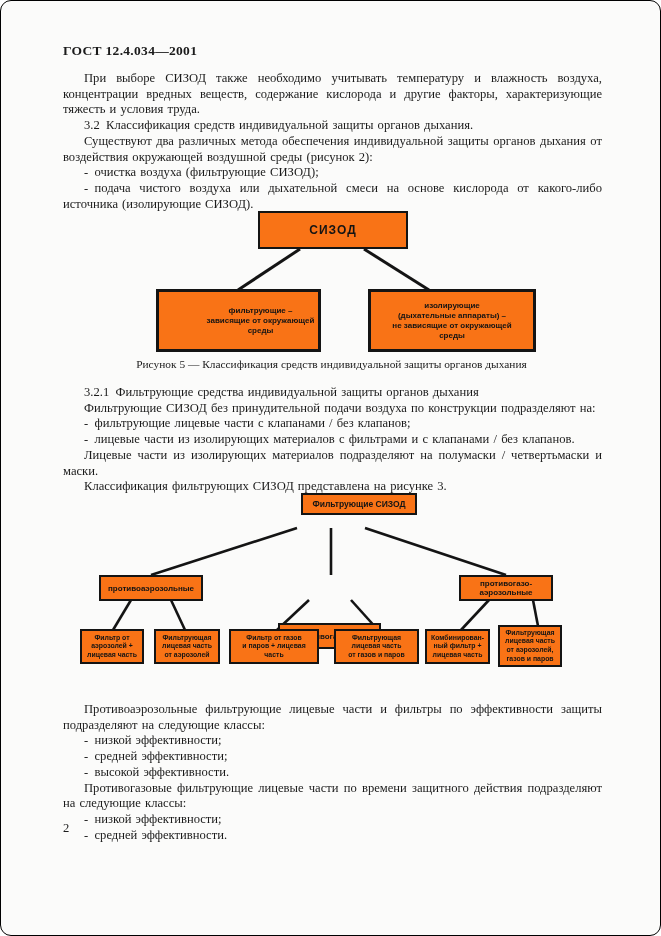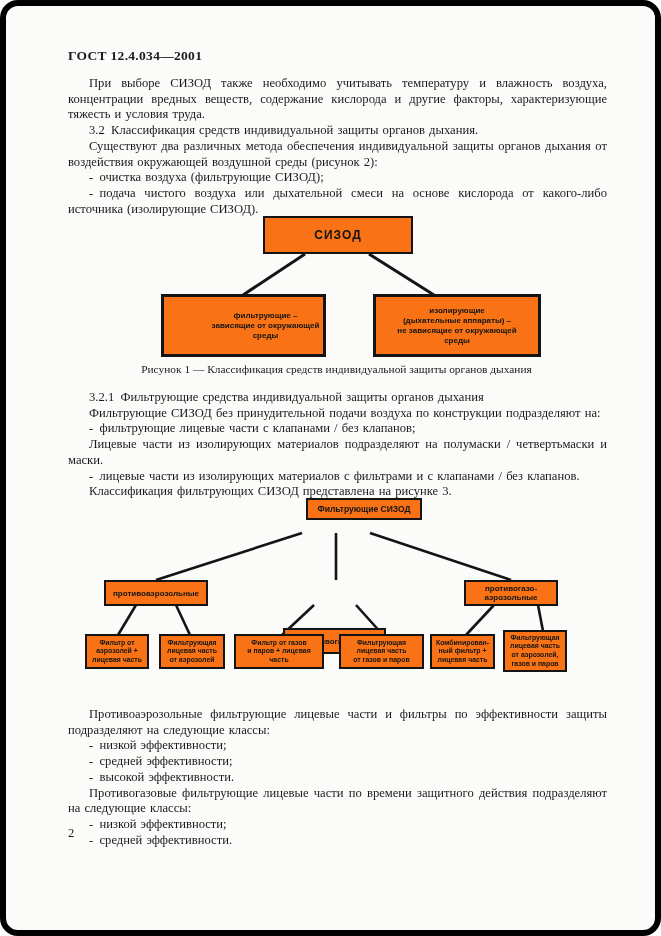--- a/index.html
+++ b/index.html
@@ -1,21 +1,21 @@
 <!DOCTYPE html>
 <html lang="ru"><head>
 <meta charset="utf-8">
 <style>
   html,body { margin:0; padding:0; background:#ffffff; }
   .scan-page {
     position:relative;
     width:661px; height:936px;
     background:#fbfbfa;
-    border:6px solid #000000;
-    border-radius:18px;
+    border:1px solid #000000;
+    border-radius:11px;
     box-sizing:border-box;
     font-family:"Liberation Serif", serif;
     color:#1b1b1b;
     overflow:hidden;
   }
   .doc-number {
     position:absolute; left:62px; top:42px;
     font-size:13.5px; font-weight:bold; letter-spacing:.3px;
   }
   .text-block { position:absolute; left:62px; width:539px; }
@@ -95,28 +95,28 @@
     <div class="node f2-root">СИЗОД</div>
     <div class="node f2-left">фильтрующие –
 зависящие от окружающей
 среды</div>
     <div class="node f2-right">изолирующие
 (дыхательные аппараты) –
 не зависящие от окружающей
 среды</div>
   </div>
 
-  <div class="fig-caption" id="caption2">Рисунок 1 — Классификация средств индивидуальной защиты органов дыхания</div>
+  <div class="fig-caption" id="caption2">Рисунок 5 — Классификация средств индивидуальной защиты органов дыхания</div>
 
   <div class="text-block" id="text2">
     <p>3.2.1 Фильтрующие средства индивидуальной защиты органов дыхания</p>
     <p>Фильтрующие СИЗОД без принудительной подачи воздуха по конструкции подразделяют на:</p>
     <p>- фильтрующие лицевые части с клапанами / без клапанов;</p>
+    <p>- лицевые части из изолирующих материалов с фильтрами и с клапанами / без клапанов.</p>
     <p>Лицевые части из изолирующих материалов подразделяют на полумаски / четвертьмаски и маски.</p>
-    <p>- лицевые части из изолирующих материалов с фильтрами и с клапанами / без клапанов.</p>
     <p>Классификация фильтрующих СИЗОД представлена на рисунке 3.</p>
   </div>
 
   <div class="figure" id="figure3">
     <svg width="661" height="190">
       <line x1="330" y1="41" x2="330" y2="88" stroke="#141414" stroke-width="2.6"></line>
       <line x1="296" y1="41" x2="150" y2="88" stroke="#141414" stroke-width="2.6"></line>
       <line x1="364" y1="41" x2="505" y2="88" stroke="#141414" stroke-width="2.6"></line>
       <line x1="130" y1="113" x2="112" y2="143" stroke="#141414" stroke-width="2.6"></line>
       <line x1="170" y1="113" x2="184" y2="143" stroke="#141414" stroke-width="2.6"></line>

